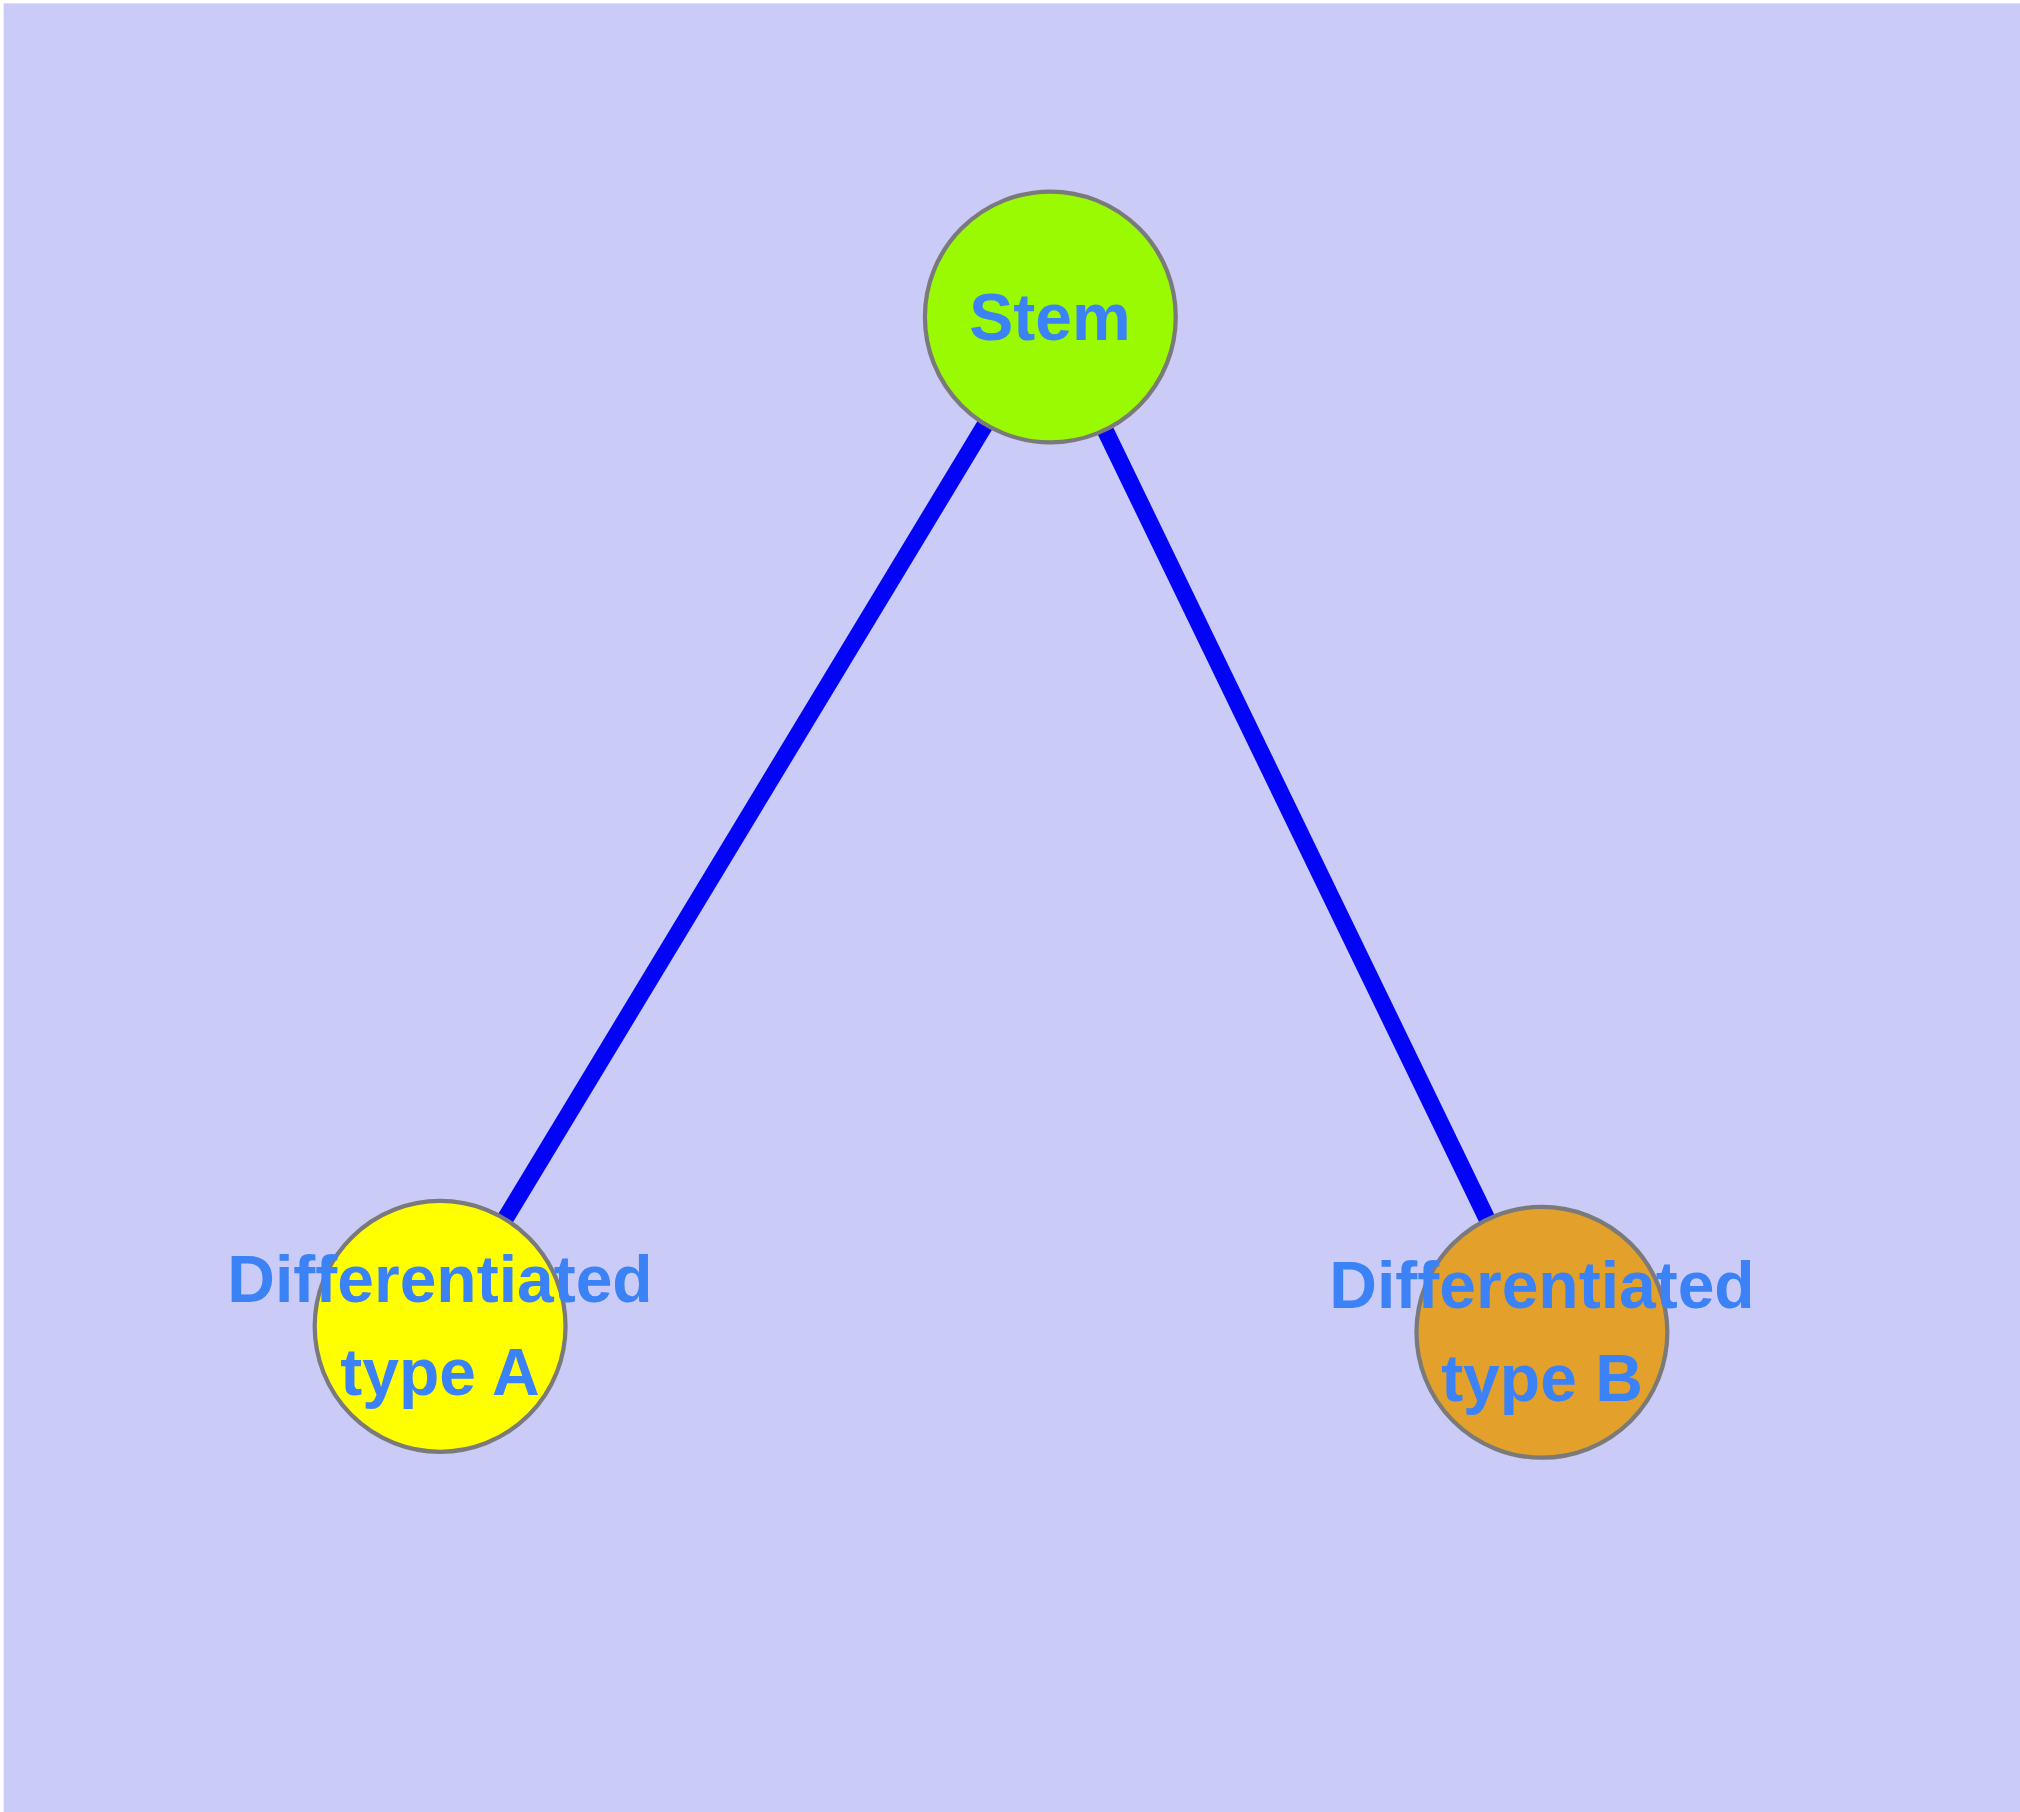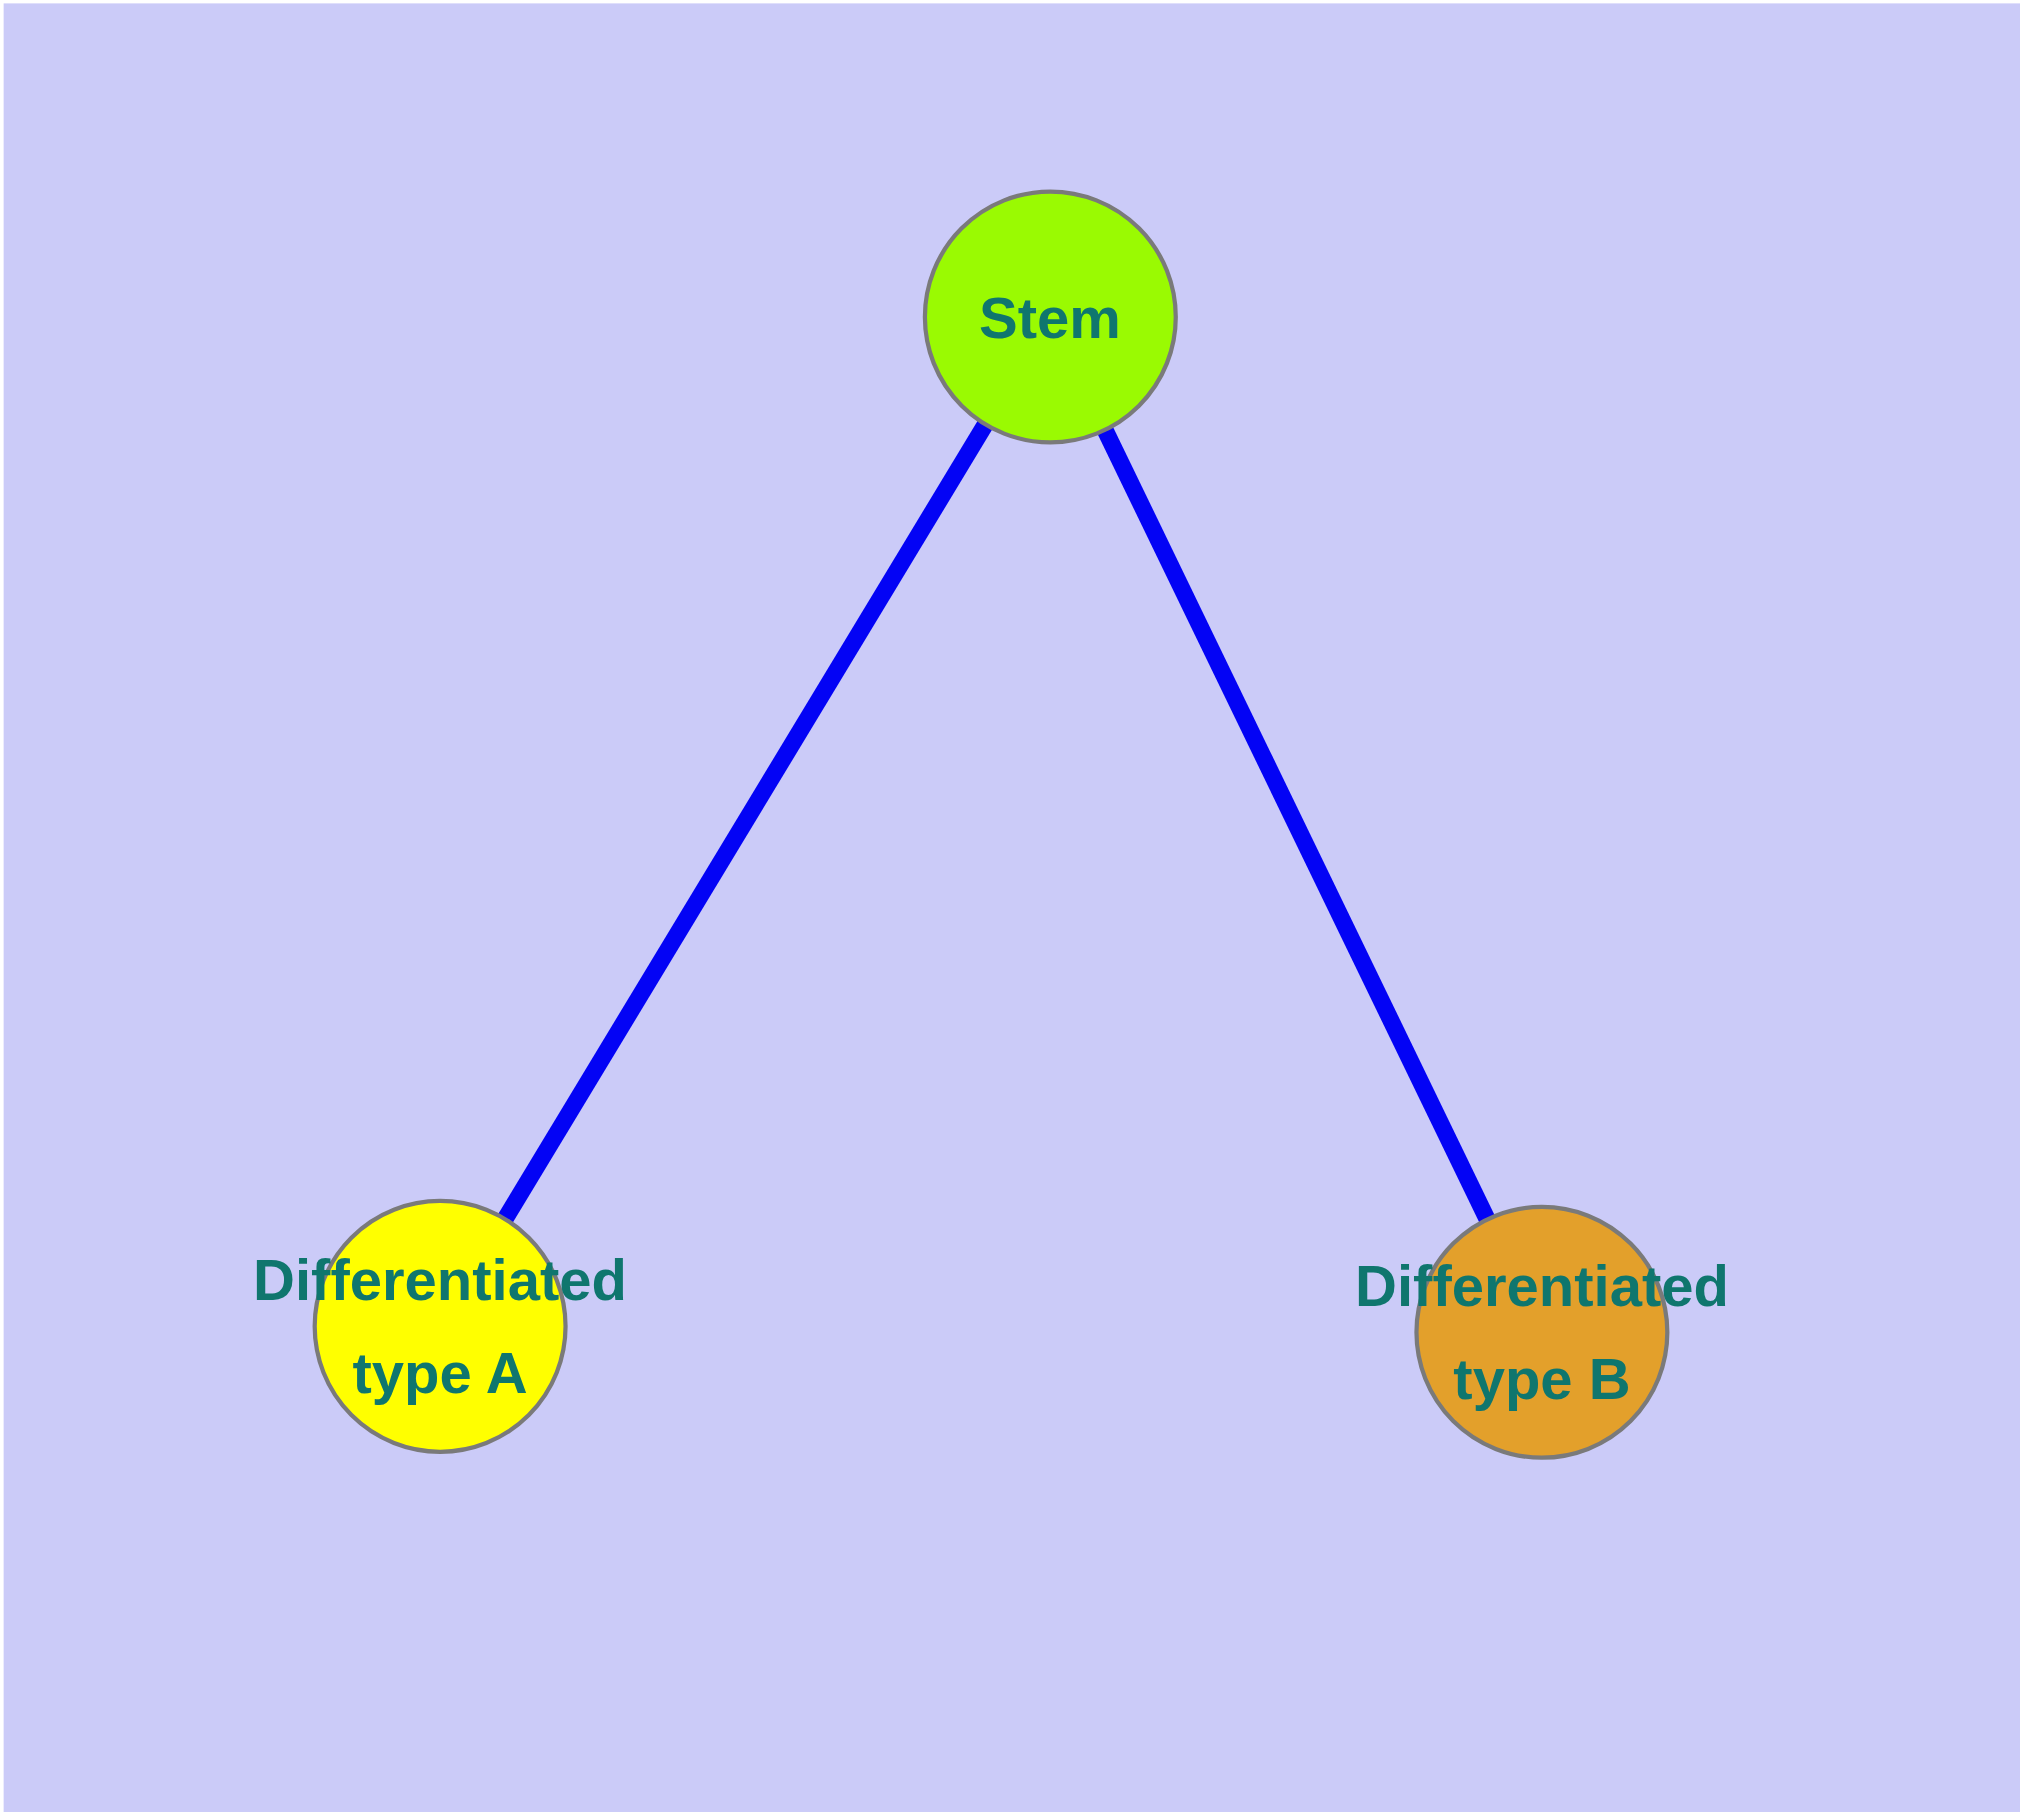--- a/index.html
+++ b/index.html
@@ -19,23 +19,23 @@
     left: 0;
     top: 0;
   }
   .node-label {
     position: absolute;
     display: flex;
     align-items: center;
     justify-content: center;
     text-align: center;
     font-weight: bold;
-    font-size: 58px;
+    font-size: 66px;
     line-height: 93px;
-    color: #0f766e;
+    color: #3b82f6;
     white-space: pre-line;
     pointer-events: none;
   }
   #label-stem { left: 711px;  top: 249px;  width: 678px; height: 136px; }
   #label-a    { left: 101px;  top: 1216px; width: 678px; height: 220px; }
   #label-b    { left: 1203px; top: 1222px; width: 678px; height: 220px; }
 </style>
 </head>
 <body>
 

